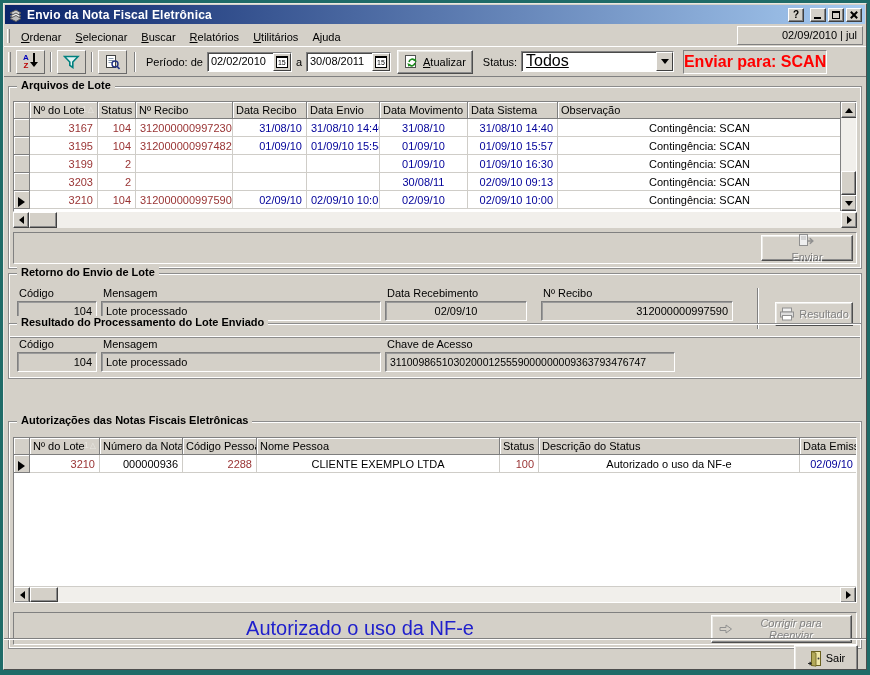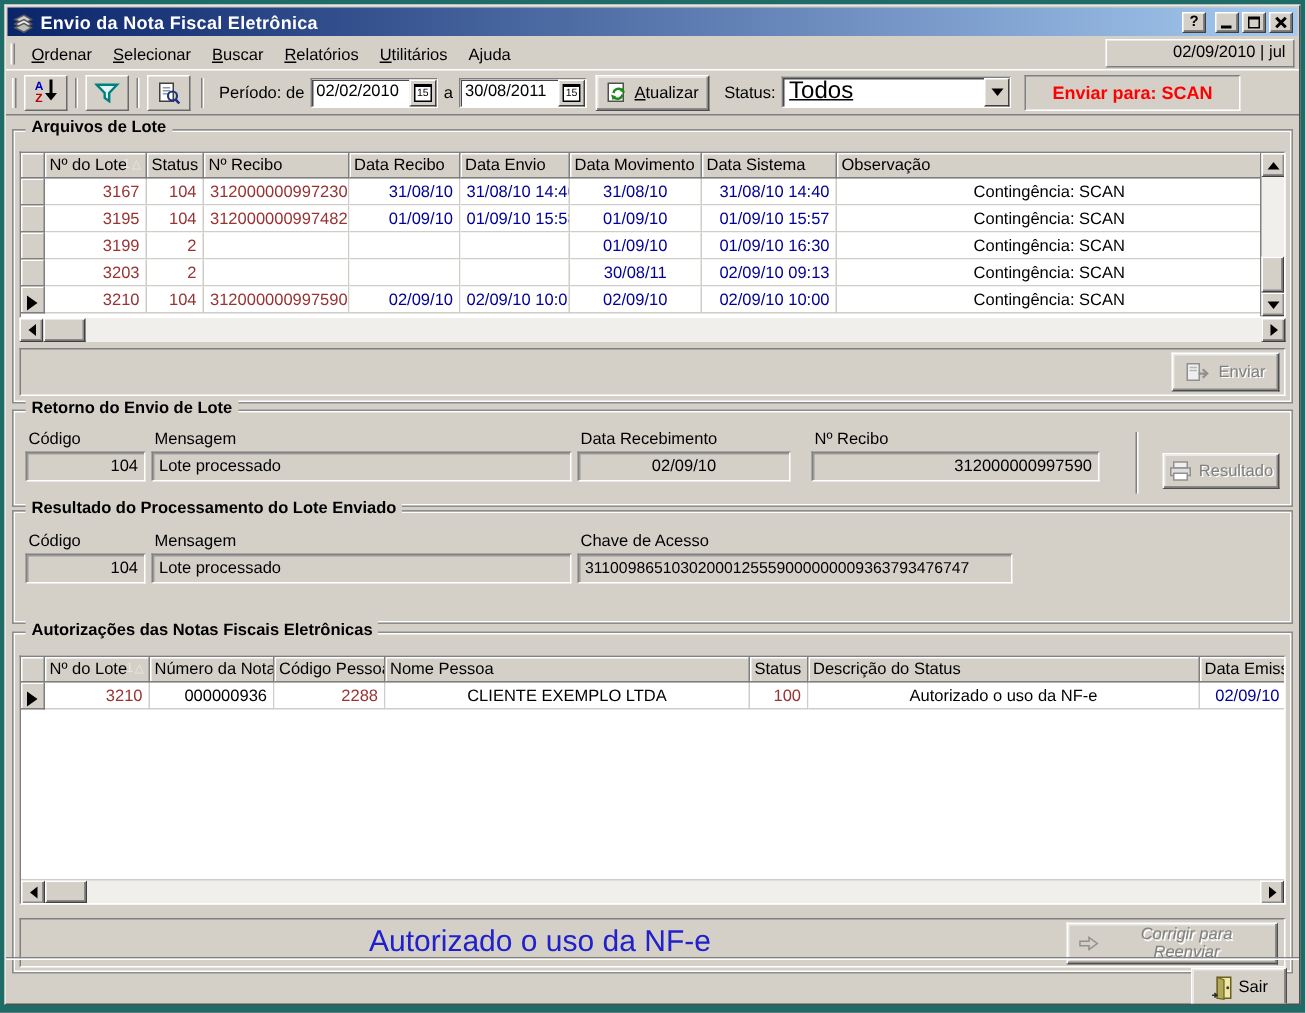--- a/index.html
+++ b/index.html
@@ -37,29 +37,29 @@
   .di-text { flex:1; font-size:11px; padding:2px 2px 0 3px; white-space:nowrap; overflow:hidden; }
   .cal-btn { width:18px; background:#d4d0c8; border:1px solid; border-color:#fff #404040 #404040 #fff; display:flex; align-items:center; justify-content:center; padding:0; }
   .cal-g { display:inline-block; border:1px solid #000; background:#fff; font-size:7px; line-height:9px; padding:0 1px; border-top-width:2px; }
   .btn { display:inline-flex; align-items:center; justify-content:center; gap:4px; background:#d4d0c8; border:1px solid; border-color:#fff #4e4e4e #4e4e4e #fff; box-shadow:inset -1px -1px 0 #8a8a8a, inset 1px 1px 0 #ecebe7; font-size:11px; padding:0 6px; cursor:default; }
   .btn u { text-decoration:underline; }
   .btn.disabled { color:#808080; text-shadow:1px 1px 0 #fff; }
   .atualizar { height:24px; margin-left:6px; }
   .combo { display:inline-flex; width:153px; height:21px; background:#fff; border:1px solid; border-color:#808080 #fff #fff #808080; box-shadow:inset 1px 1px 0 #4a4a4a; align-items:stretch; }
   .combo-text { flex:1; font-size:16px; padding:0 0 0 4px;text-decoration:underline; }
   .dd-btn { width:17px; background:#d4d0c8; border:1px solid; border-color:#fff #404040 #404040 #fff; display:flex; align-items:center; justify-content:center; }
-  .scan-panel { margin-left:9px; width:144px; height:24px; border:1px solid; border-color:#808080 #fff #fff #808080; color:#ff0000; font-weight:bold; font-size:12px; display:inline-flex; align-items:center; justify-content:center; white-space:nowrap; }
+  .scan-panel { margin-left:9px; width:144px; height:24px; border:1px solid; border-color:#808080 #fff #fff #808080; color:#ff0000; font-weight:bold; font-size:16px; display:inline-flex; align-items:center; justify-content:center; white-space:nowrap; }
 
   
   .main { position:relative; height:calc(100% - 74px); }
   .group { position:absolute; left:4px; width:854px; border:1px solid #8c8c8c; box-shadow:inset 0 0 0 1px #fff; }
   .group-title { position:absolute; top:-8px; left:8px; background:#d4d0c8; padding:0 4px; font-size:11px; font-weight:bold; white-space:nowrap; }
   .g1 { top:9px;  height:183px; }
   .g2 { top:196px; height:65px; }
-  .g3 { top:263px; height:76px; }
+  .g3 { top:246px; height:56px; }
   .g4 { top:331px; height:228px;margin-top:13px; }
 
   
   .grid-wrap { position:absolute; left:4px; right:4px; background:#fff; border:1px solid; border-color:#808080 #fff #fff #808080; overflow:hidden; }
   .gw1 { top:14px; height:111px; }
   .gw2 { top:15px; height:166px; }
   table.grid { border-collapse:separate; border-spacing:0; table-layout:fixed; font-size:11px; width:828px; }
   .gw2 table.grid { width:844px; }
   table.grid th { height:17px; font-weight:normal; text-align:left; background:#d4d0c8; border-right:1px solid #7e7e7e; border-bottom:1px solid #7e7e7e; box-shadow:inset 1px 1px 0 #fff; padding:0 3px; white-space:nowrap; overflow:hidden; position:relative; }
   table.grid td { height:18px; background:#fff; border-right:1px solid #cfcdc8; border-bottom:1px solid #cfcdc8; padding:0 4px; white-space:nowrap; overflow:hidden; }
@@ -82,21 +82,21 @@
   .hscroll .thumb, .hs2 .thumb { top:0; bottom:0; left:0; width:28px; }
   .tri { display:inline-block; width:0; height:0; }
   .tu  { border:4px solid transparent; border-bottom:5px solid #000; margin-top:-4px; }
   .td2 { border:4px solid transparent; border-top:5px solid #000; margin-bottom:-4px; }
   .tl  { border:4px solid transparent; border-right:5px solid #000; margin-left:-4px; }
   .trg { border:4px solid transparent; border-left:5px solid #000; margin-right:-4px; }
   .dd-tri { border:4px solid transparent; border-top:5px solid #000; margin-bottom:-4px; }
 
   
   .p1 { position:absolute; left:4px; right:4px; top:145px; height:32px; border:1px solid; border-color:#808080 #fff #fff #808080; display:flex; align-items:center; justify-content:flex-end; padding:0 3px; }
-  .btn-enviar { width:72px; height:26px; }
+  .btn-enviar { width:92px; height:26px;flex-direction:column; }
   .msg-panel { position:absolute; left:4px; right:4px; top:190px; height:33px; border:1px solid; border-color:#808080 #fff #fff #808080; }
   .msg-text { position:absolute; left:0; right:150px; top:4px; text-align:center; font-size:20px; color:#2020cc; }
   .btn-corrigir { position:absolute; right:4px; top:2px; width:141px; height:28px; font-size:11px;font-style:italic; }
   .whitebody { position:absolute; inset:0; background:#fff; }
 
   
   .flabel { position:absolute; font-size:11px; white-space:nowrap; }
   .fvalue { position:absolute; height:20px; background:#d4d0c8; border:1px solid; border-color:#808080 #fff #fff #808080; box-shadow:inset 1px 1px 0 #9a9a9a; font-size:11px; padding:3px 4px 0; white-space:nowrap; overflow:hidden; }
   .vdivider { position:absolute; width:2px; top:14px; bottom:8px; border-left:1px solid #808080; border-right:1px solid #fff; }
   .btn-resultado { position:absolute; right:8px; top:28px; width:78px; height:24px; }

